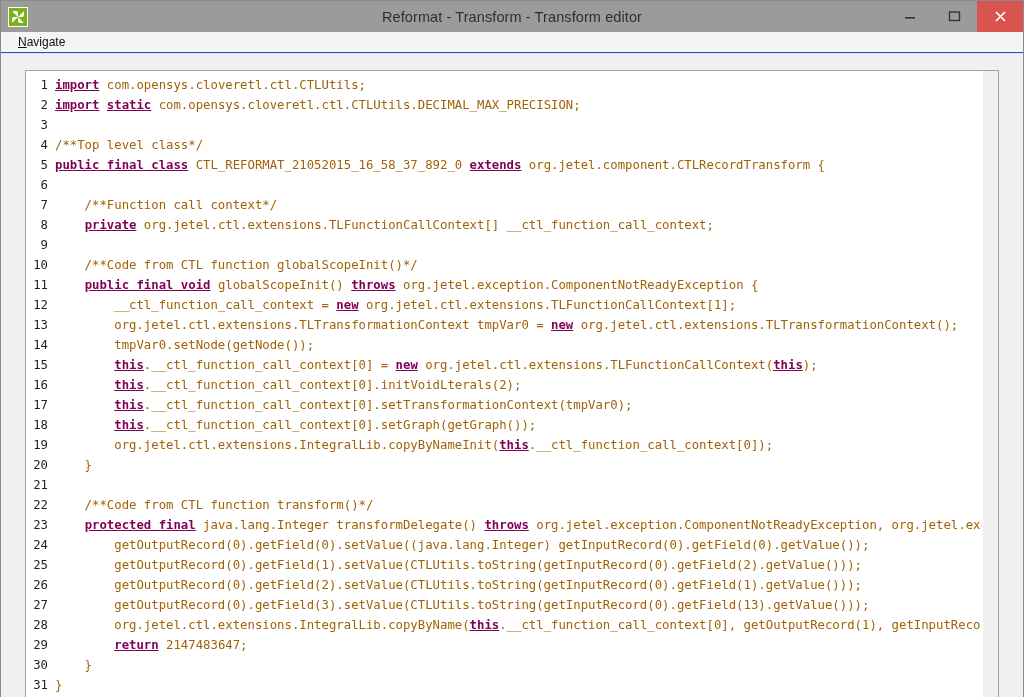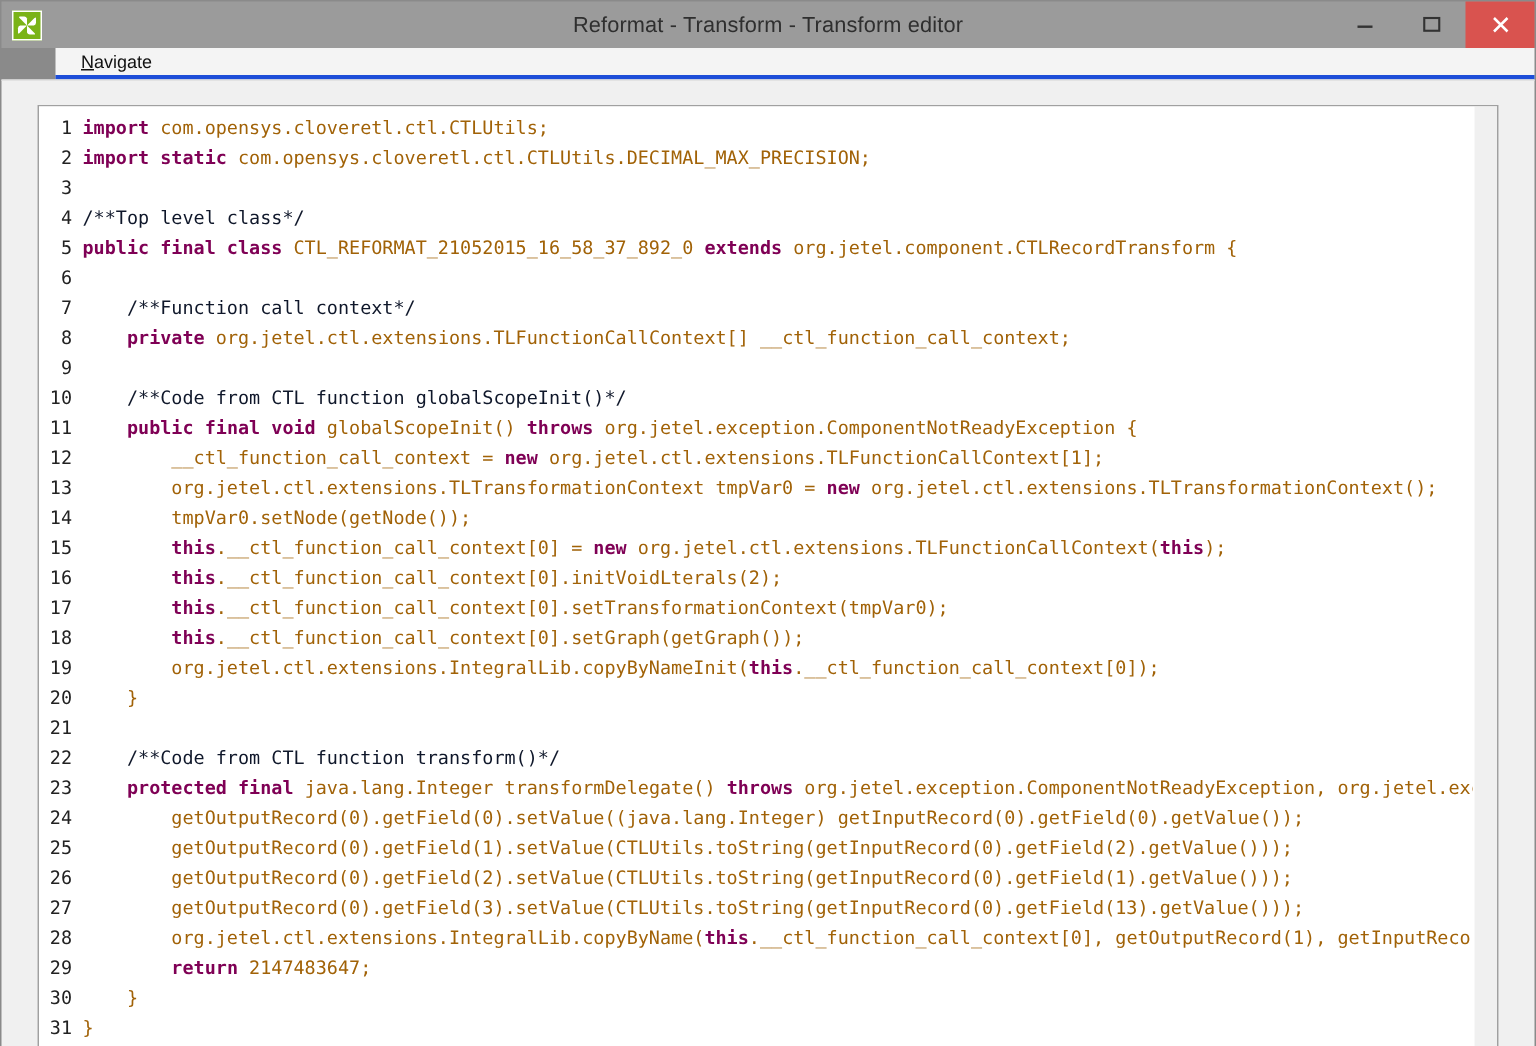--- a/index.html
+++ b/index.html
@@ -77,26 +77,25 @@
     cursor: default;
   }
   .win-btn.close { background: #d9534f; width: 46px; }
   .win-btn svg { display: block; }
 
   
   .menubar {
     height: 21px;
     min-height: 21px;
     background: #f4f4f4;
-    border-bottom: 3px solid #1d4ed8;
+    border-bottom: 1px solid #1d4ed8;
     display: flex;
     align-items: center;
     padding-left: 14px;
     box-sizing: border-box;
-    margin-left: 36px;
   }
   .menu-item {
     font-size: 12px;
     color: #111;
     padding: 1px 3px;
     cursor: default;
   }
   .menu-item .mnemo { text-decoration: underline; }
 
   
@@ -165,22 +164,22 @@
     user-select: none;
   }
   .gutter-sep {
     width: 7px;
     min-width: 7px;
   }
   .code-text {
     color: #000000;
     white-space: pre;
   }
-  .tok-kw { color: #7f0055; font-weight: bold; }
-  .tok-cm { color: #0f172a; }
+  .tok-kw { color: #7f0055; font-weight: bold; text-decoration: underline; }
+  .tok-cm { color: #a16207; }
   .tok-pl { color: #a16207; }
 
   
   .vscroll {
     width: 16px;
     min-width: 16px;
     background: #f0f0f0;
     border-left: 1px solid #ffffff;
     box-sizing: border-box;
   }

